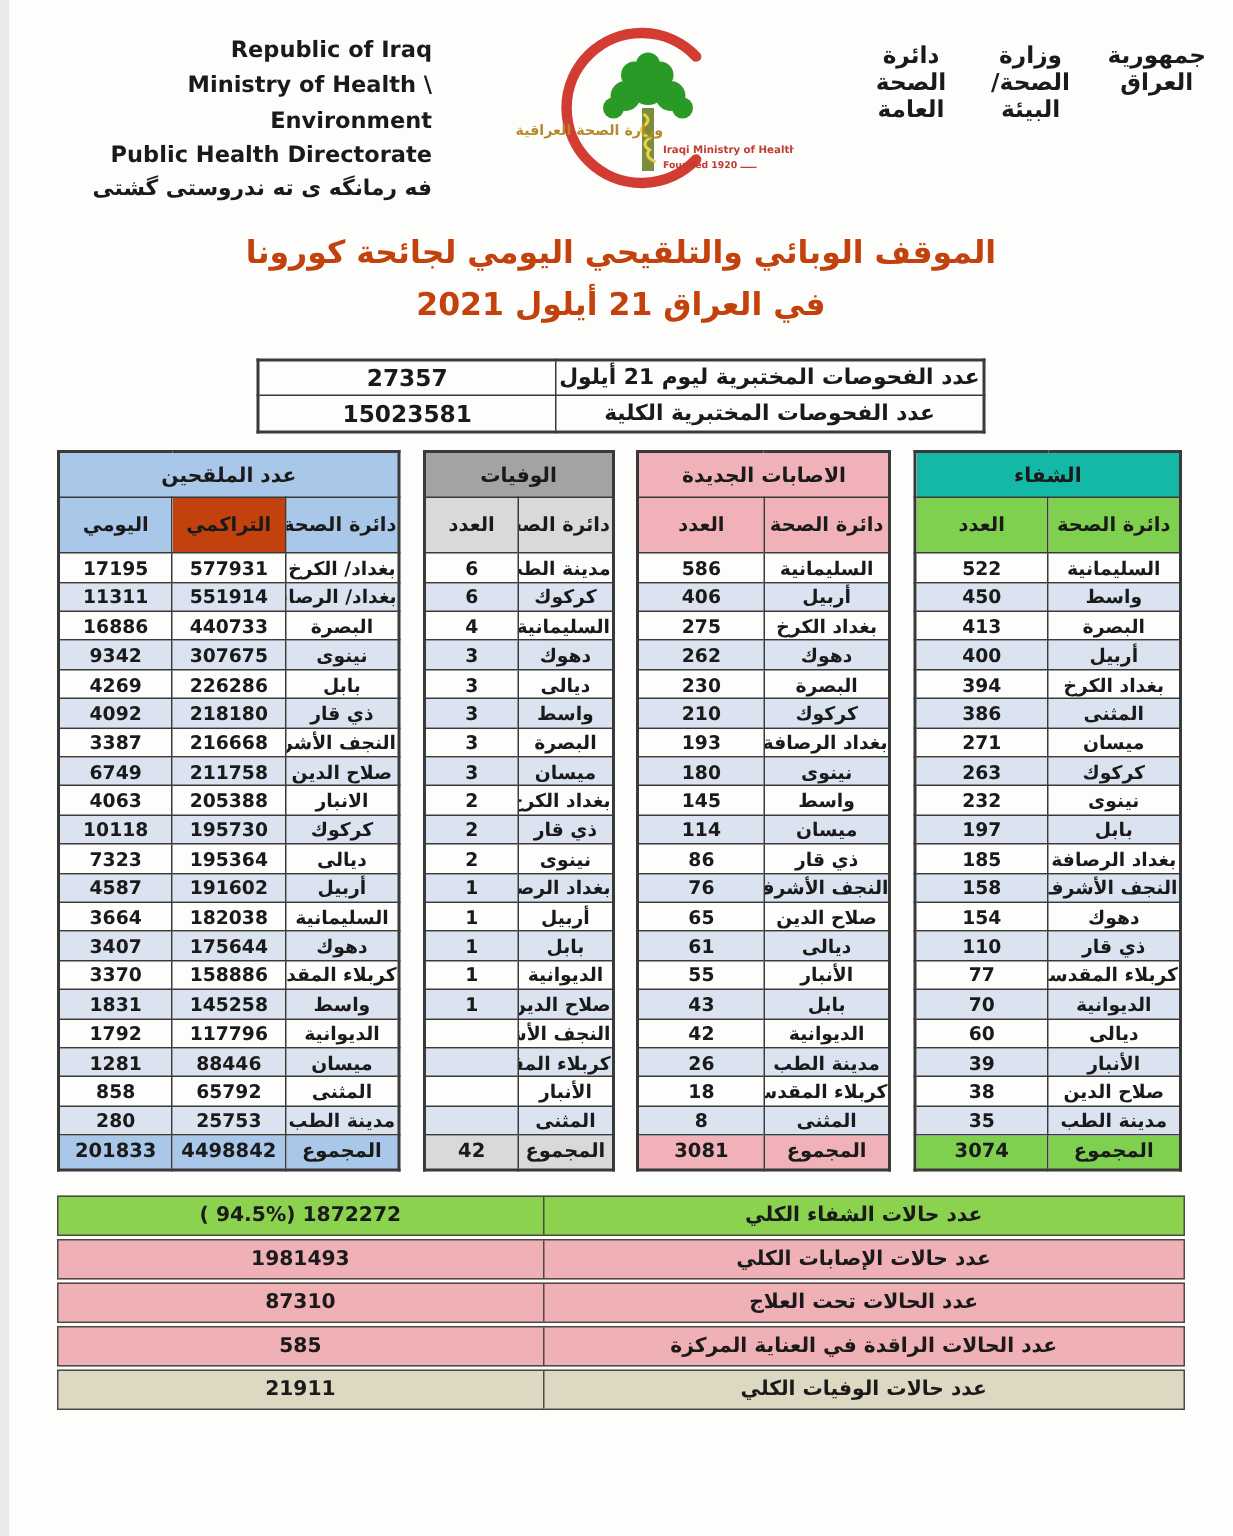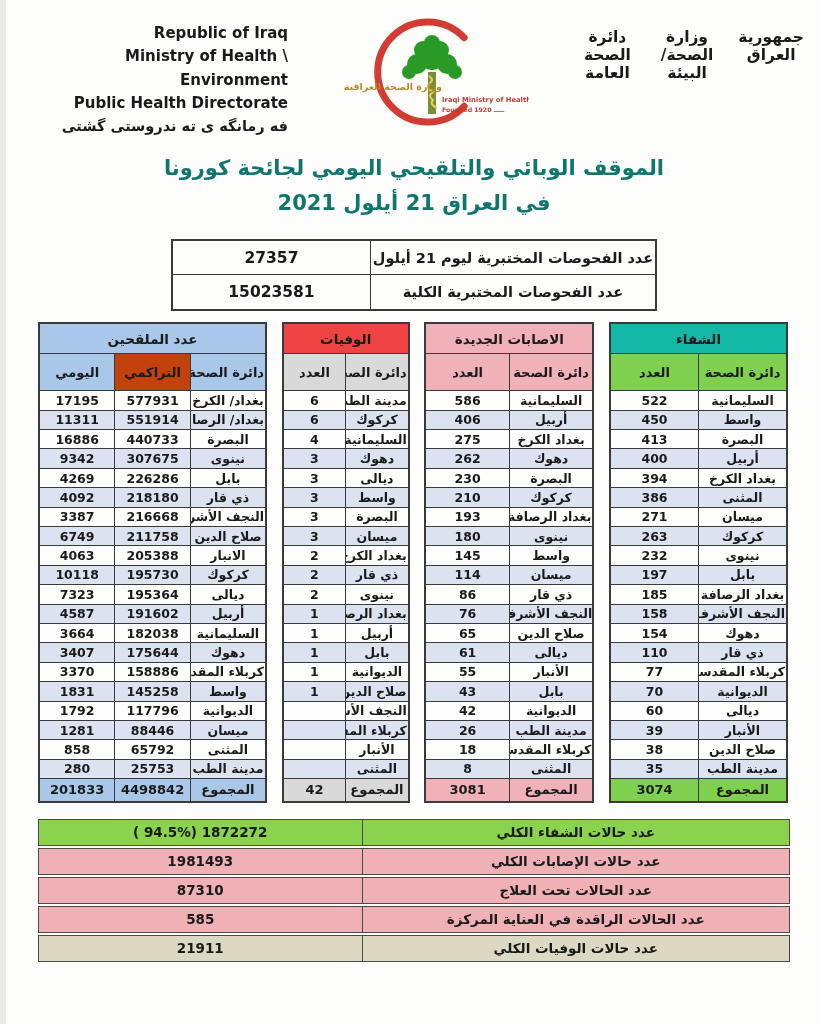--- a/index.html
+++ b/index.html
@@ -18,26 +18,26 @@
   
   .hdr { display:flex; justify-content:space-between; padding: 14px 18px 0 10px; }
   .hdr-en { width: 272px; text-align:right; font-size:15px; line-height:1.55; padding-top:8px; }
   .hdr-en .ku { font-size:14.5px; direction:rtl; }
   .hdr-logo { width: 190px; height: 122px; position:relative; }
   .hdr-ar { width: 225px; direction: rtl; text-align:center; font-size:15.5px;
             display:flex; flex-direction:row; gap:22px; padding-top:14px; }
 
   
   .main-title { direction:rtl; text-align:center; margin-top:14px;
-                font-size:21px; line-height:1.65; color:#0f766e; }
+                font-size:21px; line-height:1.65; color:#c2410c; }
 
   
   .tests { direction:rtl; width:486px; margin:18px auto 0 auto;
            border:2px solid #3a3a3a; border-collapse:collapse; table-layout:fixed; }
-  .tests td { border:1.5px solid #3a3a3a; height:35px; text-align:center;
+  .tests td { border:1.5px solid #3a3a3a; height:24px; text-align:center;
               font-size:14.5px; font-weight:bold; }
   .tests td.lbl { width:59%; }
   .tests td.val { width:41%; font-size:15.5px; }
 
   
   .gov-row { direction:rtl; display:flex; justify-content:space-between;
              margin:11px 34px 0 32px; }
   .gov-wrap table { border-collapse:collapse; border:2px solid #3a3a3a;
                     table-layout:fixed; width:100%; direction:rtl; }
   .gov-wrap td { border:1px solid #3a3a3a; text-align:center; vertical-align:middle;
@@ -327,21 +327,21 @@
               <td style="background: rgb(240, 177, 184);">المجموع</td>
               <td style="background: rgb(240, 177, 184);">3081</td>
             </tr>
           </tbody>
         </table>
       </div>
     <div class="gov-wrap wrap-deaths">
         <table>
           <tbody>
             <tr class="ttl-row">
-              <td colspan="2" style="background: #ef4444;">الوفيات</td>
+              <td colspan="2" style="background: #a3a3a3;">الوفيات</td>
             </tr>
             <tr class="colhdr">
               <td style="background: rgb(217, 217, 217);">دائرة الصحة</td>
               <td style="background: rgb(217, 217, 217);">العدد</td>
             </tr>
             <tr>
               <td>مدينة الطب</td>
               <td>6</td>
             </tr>
             <tr class="alt">

